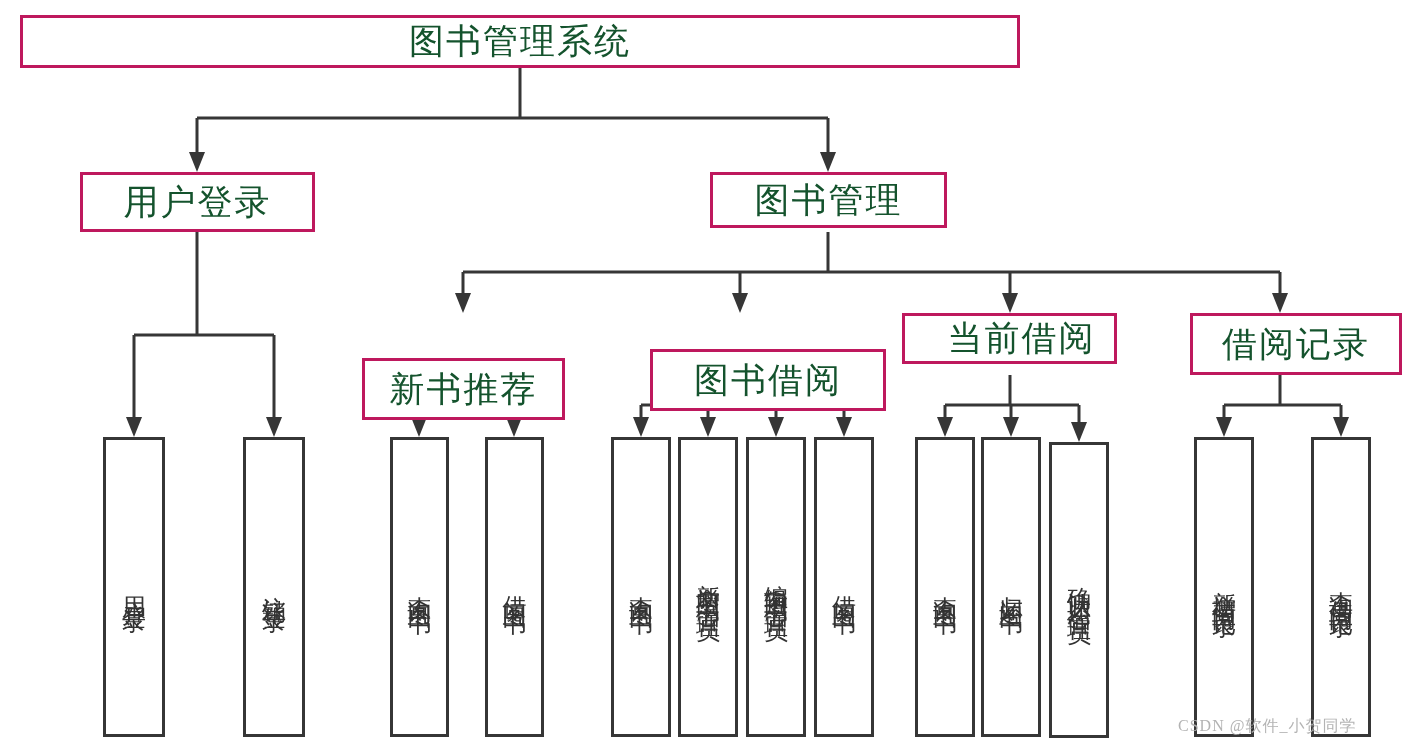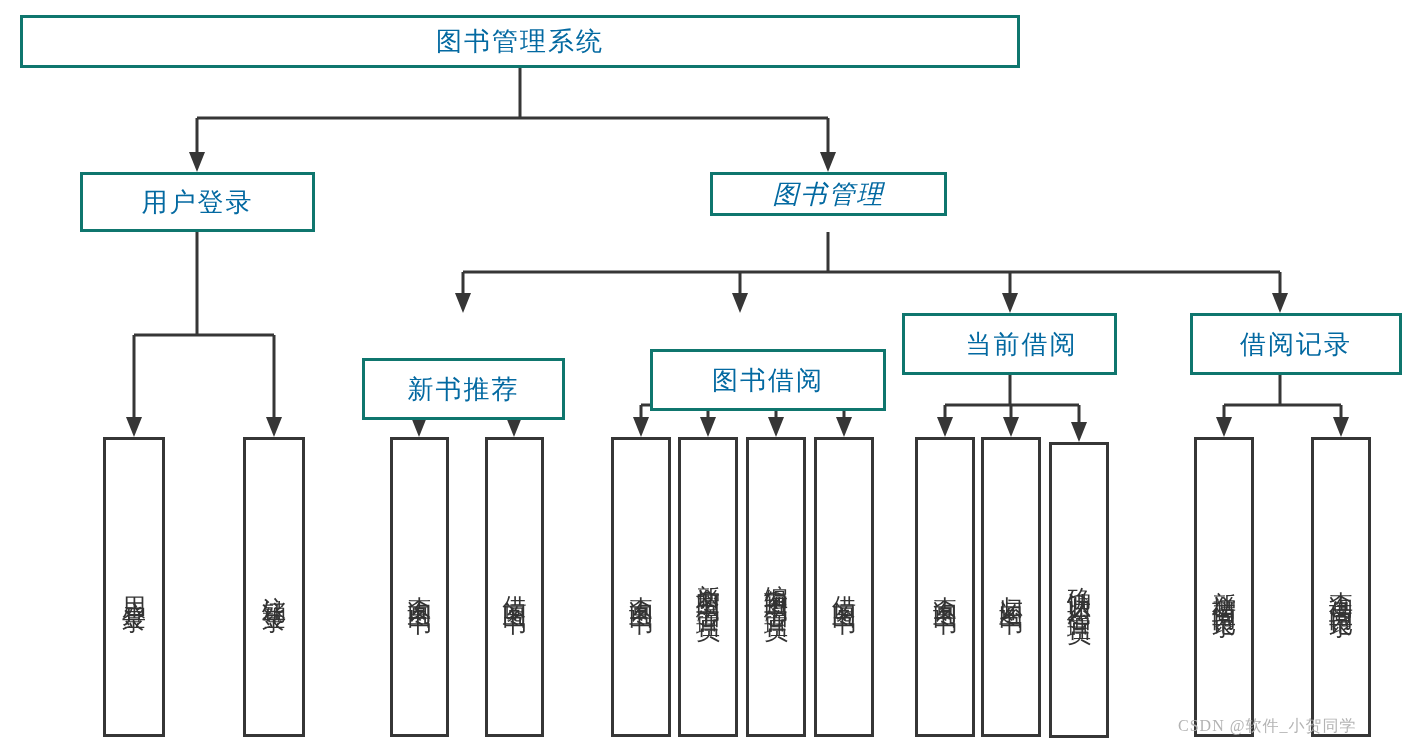--- a/index.html
+++ b/index.html
@@ -17,27 +17,27 @@
   }
   #connector-svg {
     position: absolute;
     left: 0;
     top: 0;
     z-index: 1;
   }
   .box {
     position: absolute;
     box-sizing: border-box;
-    border: 3px solid #0f766e;
+    border: 3px solid #be185d;
     background: #ffffff;
     display: flex;
     align-items: center;
     justify-content: center;
-    color: #0369a1;
-    font-size: 26px;
+    color: #14532d;
+    font-size: 35px;
     letter-spacing: 2px;
     z-index: 2;
     white-space: nowrap;
   }
   .vbox {
     position: absolute;
     box-sizing: border-box;
     border: 3px solid #363636;
     background: #ffffff;
     display: flex;
@@ -107,25 +107,25 @@
       <polygon points="1003,417 1019,417 1011,437"></polygon>
       <polygon points="1071,422 1087,422 1079,442"></polygon>
       <polygon points="1216,417 1232,417 1224,437"></polygon>
       <polygon points="1333,417 1349,417 1341,437"></polygon>
     </g>
   </svg>
 
   <div class="box" style="left:20px; top:15px; width:1000px; height:53px;">图书管理系统</div>
 
   <div class="box" style="left:80px; top:172px; width:235px; height:60px;">用户登录</div>
-  <div class="box" style="left:710px; top:172px; width:237px; height:44px;font-style:italic;">图书管理</div>
+  <div class="box" style="left:710px; top:172px; width:237px; height:56px;">图书管理</div>
 
   <div class="box" style="left:362px; top:313px; width:203px; height:62px;margin-top:45px;">新书推荐</div>
   <div class="box" style="left:650px; top:313px; width:236px; height:62px;margin-top:36px;">图书借阅</div>
-  <div class="box" style="left:902px; top:313px; width:215px; height:62px;padding-left:24px;">当前借阅</div>
+  <div class="box" style="left:902px; top:313px; width:215px; height:51px;padding-left:24px;">当前借阅</div>
   <div class="box" style="left:1174px; top:313px; width:212px; height:62px;margin-left:16px;">借阅记录</div>
 
   <div class="vbox" style="left:103px; top:437px; width:62px; height:300px;">用户登录</div>
   <div class="vbox" style="left:243px; top:437px; width:62px; height:300px;">注销登录</div>
 
   <div class="vbox" style="left:390px; top:437px; width:59px; height:300px;">查询图书</div>
   <div class="vbox" style="left:485px; top:437px; width:59px; height:300px;">借阅图书</div>
 
   <div class="vbox" style="left:611px; top:437px; width:60px; height:300px;">查询图书</div>
   <div class="vbox" style="left:678px; top:437px; width:60px; height:300px;">新增图书（管理员）</div>

